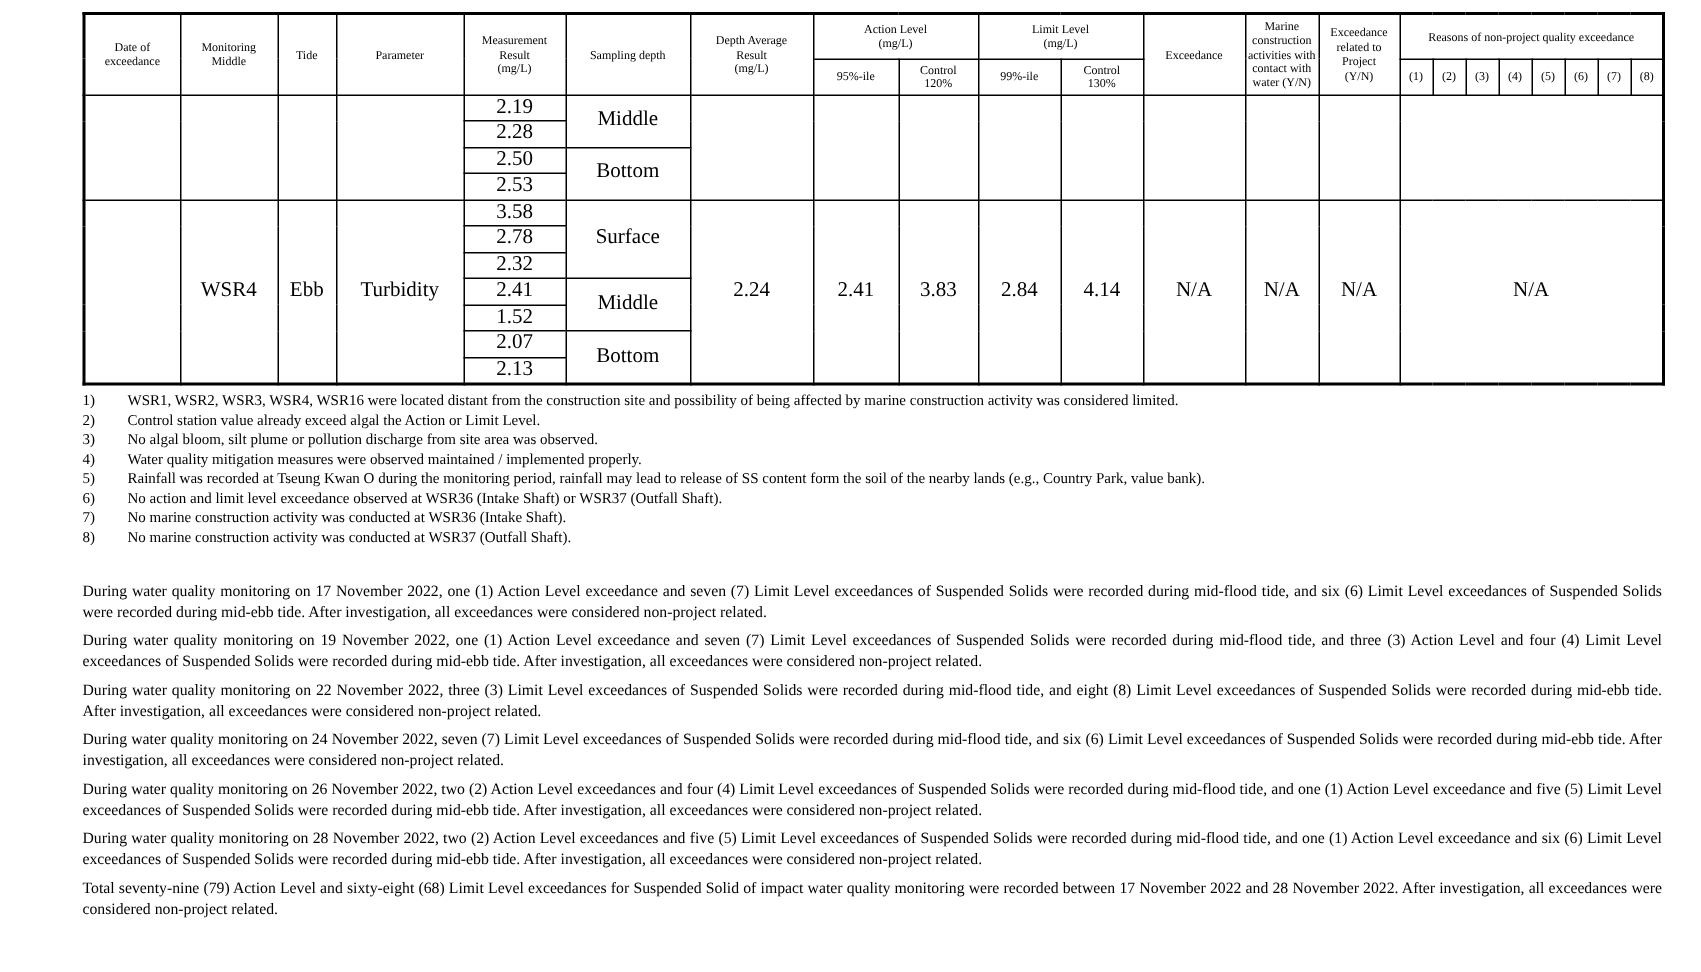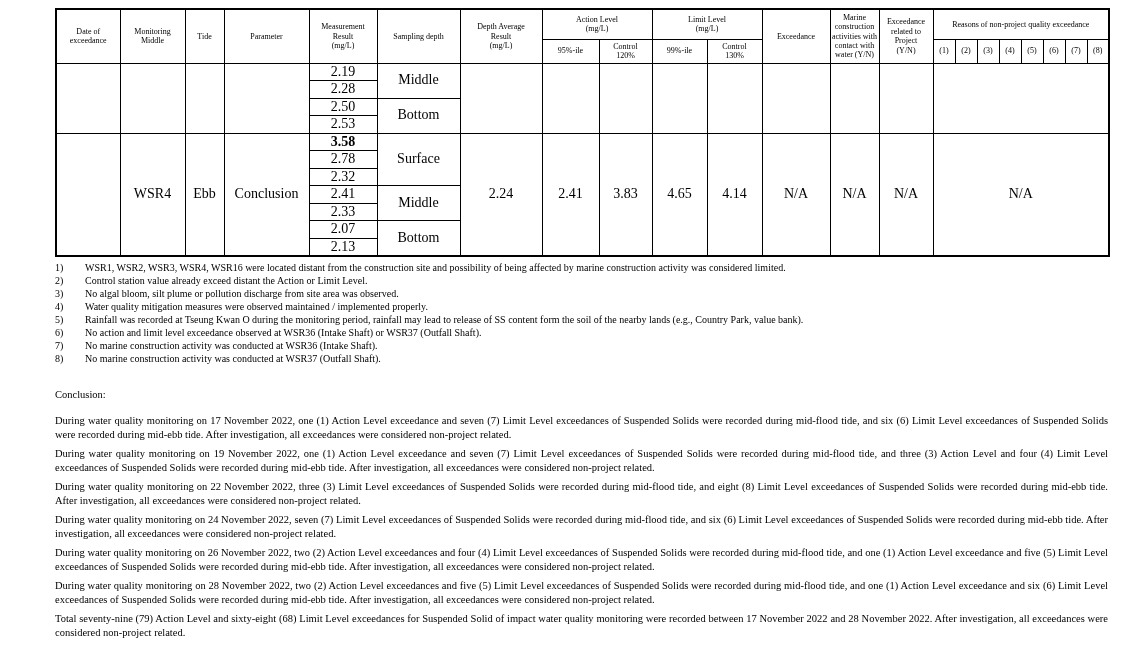--- a/index.html
+++ b/index.html
@@ -27,21 +27,21 @@
     font-size: 8px;
     line-height: 1.18;
     padding: 0 1px;
     overflow: hidden;
   }
   thead th { white-space: pre-line; }
   thead tr.hrow1 { height: 30px; }
   thead tr.hrow2 { height: 24px; }
   tbody tr { height: 16px; }
   tbody td { font-size: 14px; }
-  td.bold { font-weight: bold; margin-left: 12px; }
+  td.bold { font-weight: normal; margin-left: 12px; }
 
   
   .footnotes { margin-top: 4px; font-size: 10px; }
   .footnote { display: flex; line-height: 13px; }
   .fn-num { width: 30px; flex: none; }
   .fn-text { flex: 1; white-space: nowrap; }
 
   
   .conclusion { margin-top: 23px; font-size: 10.5px; }
   .conclusion-title { line-height: 14px; }
@@ -157,64 +157,64 @@
         <td rowspan="2">Bottom</td>
       </tr>
       <tr>
         <td>2.53</td>
       </tr>
 
       <tr>
         <td rowspan="7"></td>
         <td rowspan="7">WSR4</td>
         <td rowspan="7">Ebb</td>
-        <td rowspan="7">Conclusion</td>
+        <td rowspan="7">Turbidity</td>
         <td class="bold">3.58</td>
         <td rowspan="3">Surface</td>
         <td rowspan="7">2.24</td>
         <td rowspan="7">2.41</td>
         <td rowspan="7">3.83</td>
-        <td rowspan="7">4.65</td>
+        <td rowspan="7">2.84</td>
         <td rowspan="7">4.14</td>
         <td rowspan="7">N/A</td>
         <td rowspan="7">N/A</td>
         <td rowspan="7">N/A</td>
         <td rowspan="7" colspan="8">N/A</td>
       </tr>
       <tr>
         <td>2.78</td>
       </tr>
       <tr>
         <td>2.32</td>
       </tr>
       <tr>
         <td>2.41</td>
         <td rowspan="2">Middle</td>
       </tr>
       <tr>
-        <td>2.33</td>
+        <td>1.52</td>
       </tr>
       <tr>
         <td>2.07</td>
         <td rowspan="2">Bottom</td>
       </tr>
       <tr>
         <td>2.13</td>
       </tr>
     </tbody>
   </table>
 
   <div class="footnotes">
     <div class="footnote">
       <span class="fn-num">1)</span>
       <span class="fn-text">WSR1, WSR2, WSR3, WSR4, WSR16 were located distant from the construction site and possibility of being affected by marine construction activity was considered limited.</span>
     </div>
     <div class="footnote">
       <span class="fn-num">2)</span>
-      <span class="fn-text">Control station value already exceed distant the Action or Limit Level.</span>
+      <span class="fn-text">Control station value already exceed algal the Action or Limit Level.</span>
     </div>
     <div class="footnote">
       <span class="fn-num">3)</span>
       <span class="fn-text">No algal bloom, silt plume or pollution discharge from site area was observed.</span>
     </div>
     <div class="footnote">
       <span class="fn-num">4)</span>
       <span class="fn-text">Water quality mitigation measures were observed maintained / implemented properly.</span>
     </div>
     <div class="footnote">
@@ -229,21 +229,20 @@
       <span class="fn-num">7)</span>
       <span class="fn-text">No marine construction activity was conducted at WSR36 (Intake Shaft).</span>
     </div>
     <div class="footnote">
       <span class="fn-num">8)</span>
       <span class="fn-text">No marine construction activity was conducted at WSR37 (Outfall Shaft).</span>
     </div>
   </div>
 
   <div class="conclusion">
-    <div class="conclusion-title">Conclusion:</div>
     <p>During water quality monitoring on 17 November 2022, one (1) Action Level exceedance and seven (7) Limit Level exceedances of Suspended Solids were recorded during mid-flood tide, and six (6) Limit Level exceedances of Suspended Solids were recorded during mid-ebb tide. After investigation, all exceedances were considered non-project related.</p>
     <p>During water quality monitoring on 19 November 2022, one (1) Action Level exceedance and seven (7) Limit Level exceedances of Suspended Solids were recorded during mid-flood tide, and three (3) Action Level and four (4) Limit Level exceedances of Suspended Solids were recorded during mid-ebb tide. After investigation, all exceedances were considered non-project related.</p>
     <p>During water quality monitoring on 22 November 2022, three (3) Limit Level exceedances of Suspended Solids were recorded during mid-flood tide, and eight (8) Limit Level exceedances of Suspended Solids were recorded during mid-ebb tide. After investigation, all exceedances were considered non-project related.</p>
     <p>During water quality monitoring on 24 November 2022, seven (7) Limit Level exceedances of Suspended Solids were recorded during mid-flood tide, and six (6) Limit Level exceedances of Suspended Solids were recorded during mid-ebb tide. After investigation, all exceedances were considered non-project related.</p>
     <p>During water quality monitoring on 26 November 2022, two (2) Action Level exceedances and four (4) Limit Level exceedances of Suspended Solids were recorded during mid-flood tide, and one (1) Action Level exceedance and five (5) Limit Level exceedances of Suspended Solids were recorded during mid-ebb tide. After investigation, all exceedances were considered non-project related.</p>
     <p>During water quality monitoring on 28 November 2022, two (2) Action Level exceedances and five (5) Limit Level exceedances of Suspended Solids were recorded during mid-flood tide, and one (1) Action Level exceedance and six (6) Limit Level exceedances of Suspended Solids were recorded during mid-ebb tide. After investigation, all exceedances were considered non-project related.</p>
     <p>Total seventy-nine (79) Action Level and sixty-eight (68) Limit Level exceedances for Suspended Solid of impact water quality monitoring were recorded between 17 November 2022 and 28 November 2022. After investigation, all exceedances were considered non-project related.</p>
   </div>
 
 </div>

